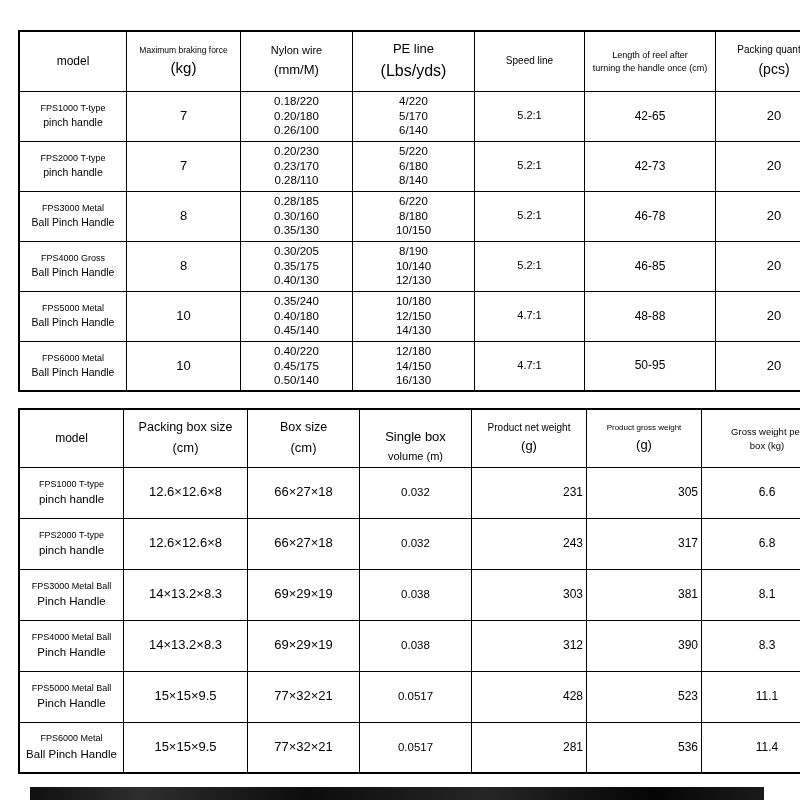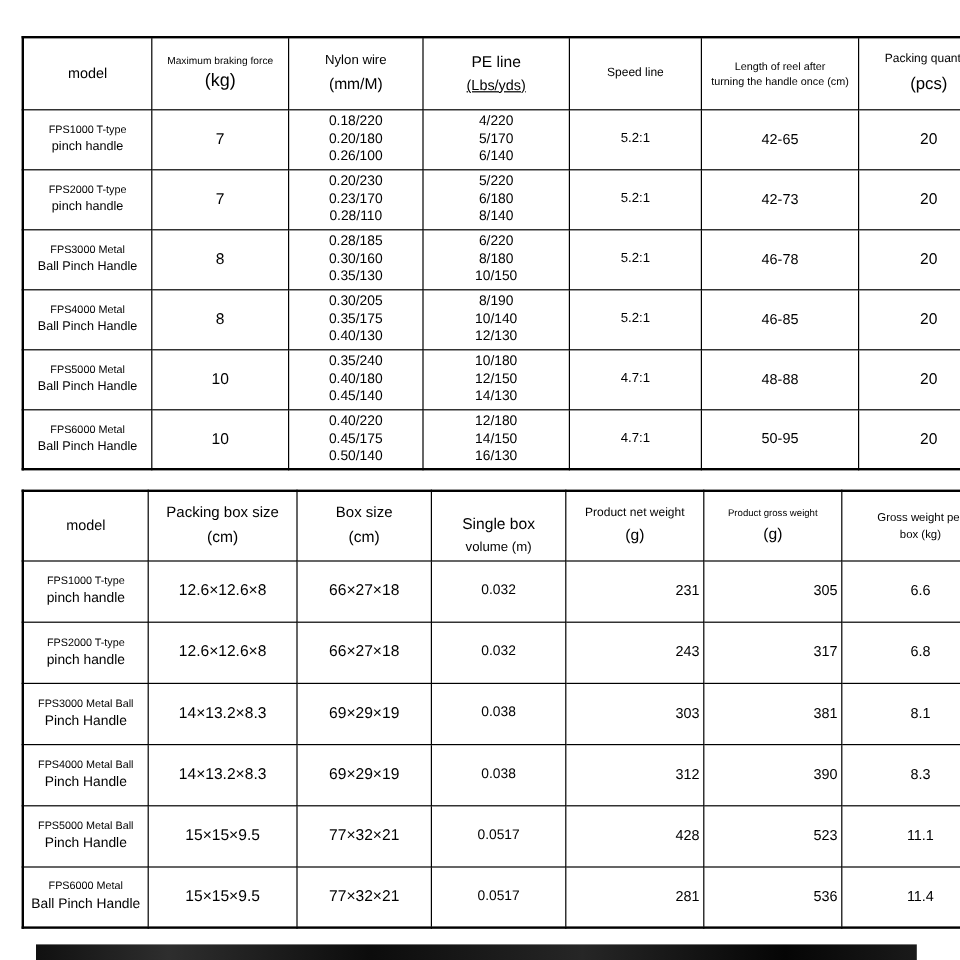--- a/index.html
+++ b/index.html
@@ -57,21 +57,21 @@
   .hl1{margin-top:4px;}
   .cl{line-height:1.25;}
 
   
   .t1 th.c0{font-size:12px;}
   .t1 .c1 .hl0{font-size:8.5px;}
   .t1 .c1 .hl1{font-size:15px;}
   .t1 .c2 .hl0{font-size:11px;}
   .t1 .c2 .hl1{font-size:13px;}
   .t1 .c3 .hl0{font-size:13px;}
-  .t1 .c3 .hl1{font-size:12px;text-decoration:underline;}
+  .t1 .c3 .hl1{font-size:16px;}
   .t1 .c4 .hl0{font-size:10px;}
   .t1 .c5 .hl0,.t1 .c5 .hl1{font-size:9px;margin-top:2px;}
   .t1 .c6 .hl0{font-size:10px;}
   .t1 .c6 .hl1{font-size:14px;}
 
   
   .t1 td.c0{font-size:9px;}
   .t1 td.c0 .cl+.cl{font-size:10.5px;margin-top:2px;}
   .t1 td.c1{font-size:13px;}
   .t1 td.c2,.t1 td.c3{font-size:11.5px;}
@@ -227,21 +227,21 @@
           </td>
           <td class="c5">
             <div class="cl">46-78</div>
           </td>
           <td class="c6">
             <div class="cl">20</div>
           </td>
         </tr>
         <tr>
           <td class="c0">
-            <div class="cl">FPS4000 Metal</div>
+            <div class="cl">FPS4000 Gross</div>
             <div class="cl">Ball Pinch Handle</div>
           </td>
           <td class="c1">
             <div class="cl">8</div>
           </td>
           <td class="c2">
             <div class="cl">0.30/205</div>
             <div class="cl">0.35/175</div>
             <div class="cl">0.40/130</div>
           </td>

